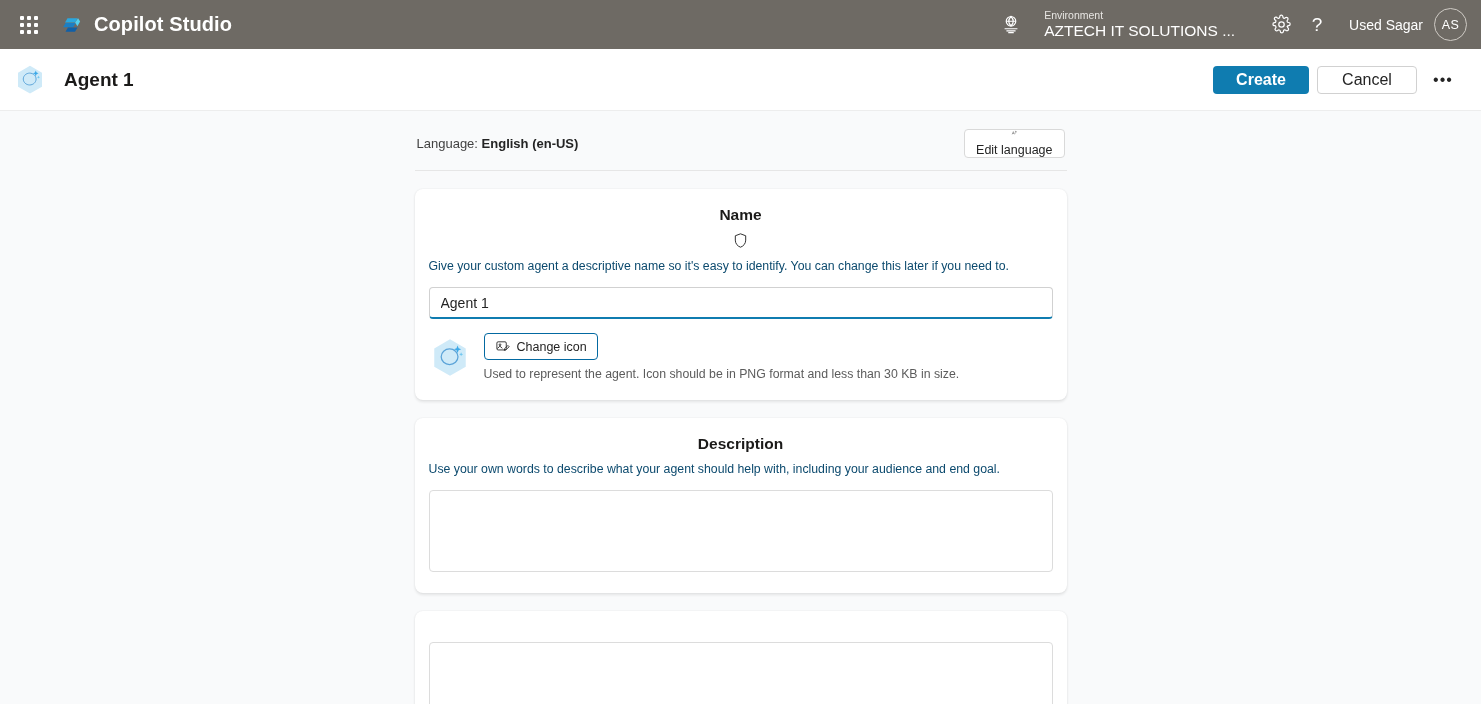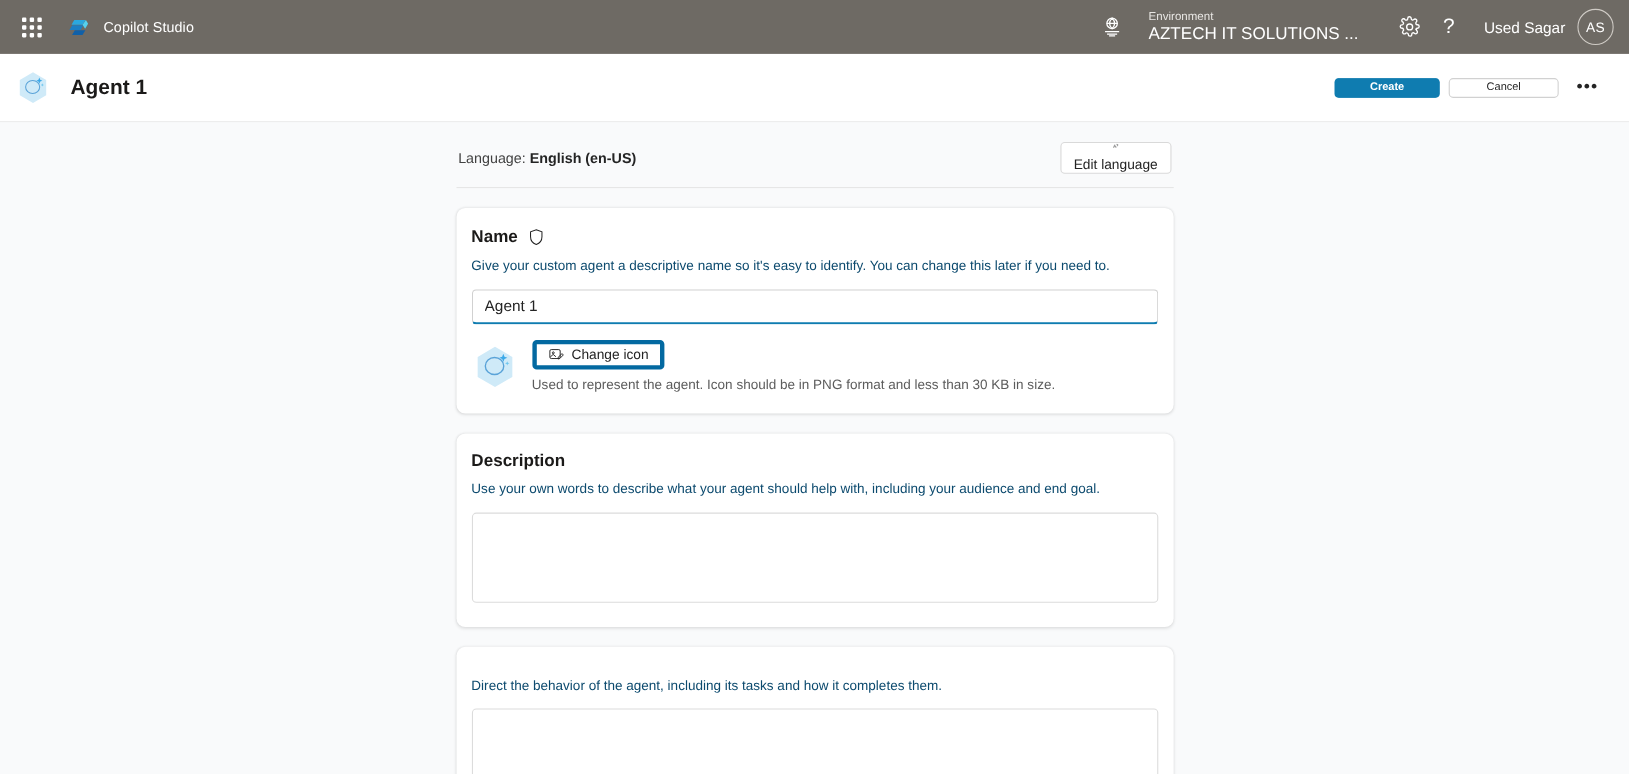--- a/index.html
+++ b/index.html
@@ -36,22 +36,22 @@
     gap: 3px;
   }
   .waffle-grid i { background: #ffffff; border-radius: 1px; display:block; width:4px; height:4px;}
   .brand {
     display: flex; align-items: center; gap: 10px;
     margin-left: 12px;
     cursor: pointer;
   }
   .brand-logo { width: 24px; height: 24px; flex: 0 0 auto; }
   .brand-title {
-    font-size: 13px;
-    font-weight: 400;
+    font-size: 20px;
+    font-weight: 700;
     letter-spacing: .1px;
     white-space: nowrap;
   }
   .topbar-spacer { flex: 1 1 auto; }
   .env {
     display: flex; align-items: center; gap: 22px;
     margin-right: 28px; cursor: pointer;
     max-width: 330px;
   }
   .env-icon { flex: 0 0 auto; width: 22px; height: 22px; }
@@ -91,23 +91,23 @@
     padding: 0 22px 0 14px;
     border-bottom: 1px solid #ededed;
     position: relative;
     z-index: 10;
   }
   .agent-id { display: flex; align-items: center; gap: 18px; }
   .hex-icon { width: 32px; height: 32px; flex: 0 0 auto; }
   .agent-title { font-size: 19px; font-weight: 600; color: #1b1a19; }
   .cmdbar-spacer { flex: 1 1 auto; }
   .btn {
-    height: 18px;
-    border-radius: 4px;
-    font-size: 10px;
+    height: 28px;
+    border-radius: 4px;
+    font-size: 16px;
     font-family: "Liberation Sans", sans-serif;
     display: inline-flex; align-items: center; justify-content: center;
     padding: 0 18px;
     cursor: pointer;
     border: 1px solid transparent;
     white-space: nowrap;
   }
   .btn-primary {
     background: #0f7cb0;
     color: #ffffff;
@@ -169,20 +169,21 @@
     background: #ffffff;
     border-radius: 8px;
     box-shadow: 0 1.2px 3px rgba(0,0,0,.09), 0 0 2px rgba(0,0,0,.06);
     padding: 18px 14px 17px 14px;
     margin-top: 18px;
   }
   .card-title {
     font-size: 15.5px; font-weight: 600; color: #1b1a19;
     display: flex; align-items: center; gap: 9px;
     line-height: 1;
+    flex-direction: column;
   }
   .card-desc {
     font-size: 12.3px; color: #0c4a6e;
     margin-top: 9px; line-height: 1.35;
   }
   .text-input {
     width: 100%;
     height: 32px;
     margin-top: 13px;
     border: 1px solid #d1d1d1;
@@ -212,21 +213,21 @@
 
   .icon-row {
     display: flex; align-items: center; gap: 13px;
     margin-top: 14px;
   }
   .icon-preview { width: 42px; height: 42px; flex: 0 0 auto; }
   .icon-row-right { display: flex; flex-direction: column; gap: 7px; }
   .change-icon-btn {
     height: 27px;
     align-self: flex-start;
-    border: 4px solid #0369a1;
+    border: 1px solid #0369a1;
     border-radius: 4px;
     background: #ffffff;
     display: inline-flex; align-items: center; gap: 7px;
     padding: 0 10px;
     font-size: 12.5px;
     color: #242424;
     cursor: pointer;
   }
   .icon-hint { font-size: 12.3px; color: #5c5c5c; line-height: 1.3; }
 </style>
@@ -359,18 +360,17 @@
       </div>
     </div>
 
     <div class="card">
       <div class="card-title">Description</div>
       <div class="card-desc">Use your own words to describe what your agent should help with, including your audience and end goal.</div>
       <textarea class="textarea" placeholder="" style=""></textarea>
     </div>
 
     <div class="card">
-      <div class="card-desc">Direct the behavior of the agent, including its tasks and how it completes them.</div>
       <textarea class="textarea" placeholder="" style=""></textarea>
     </div>
 
   </div>
 </div>
 
 </body></html>

